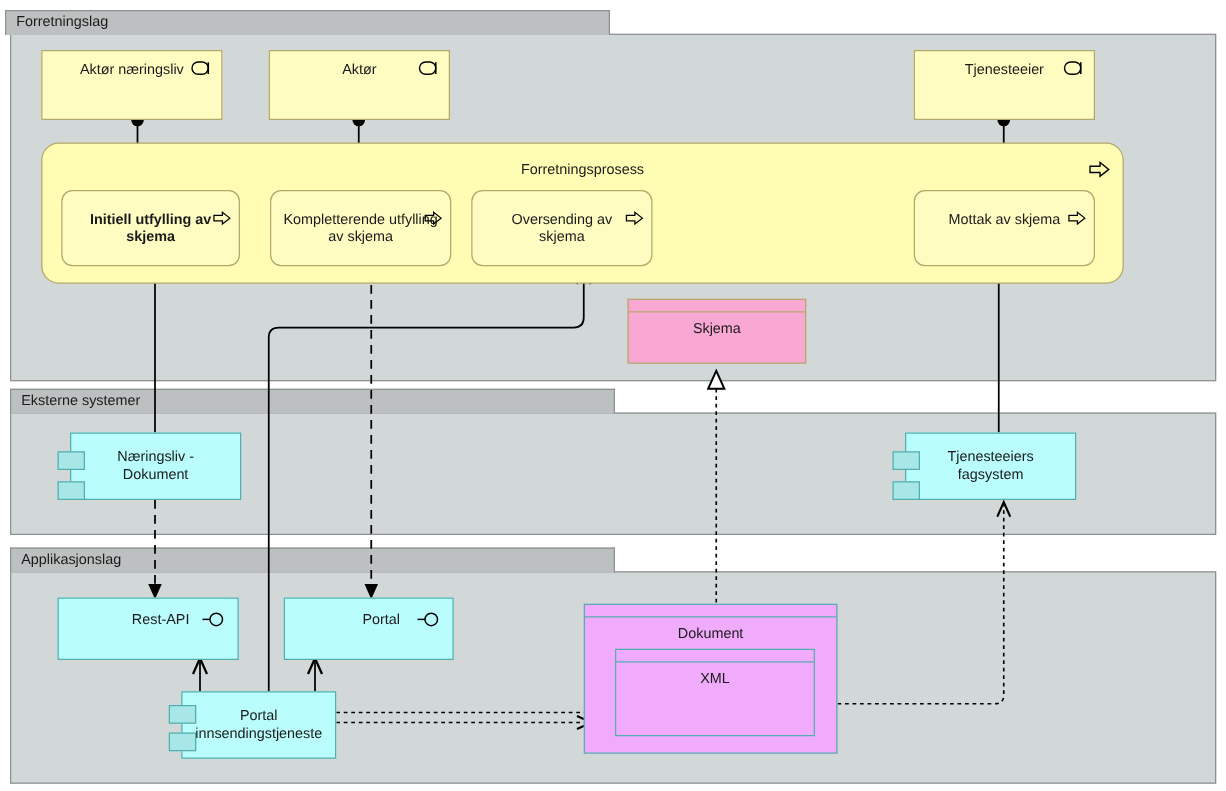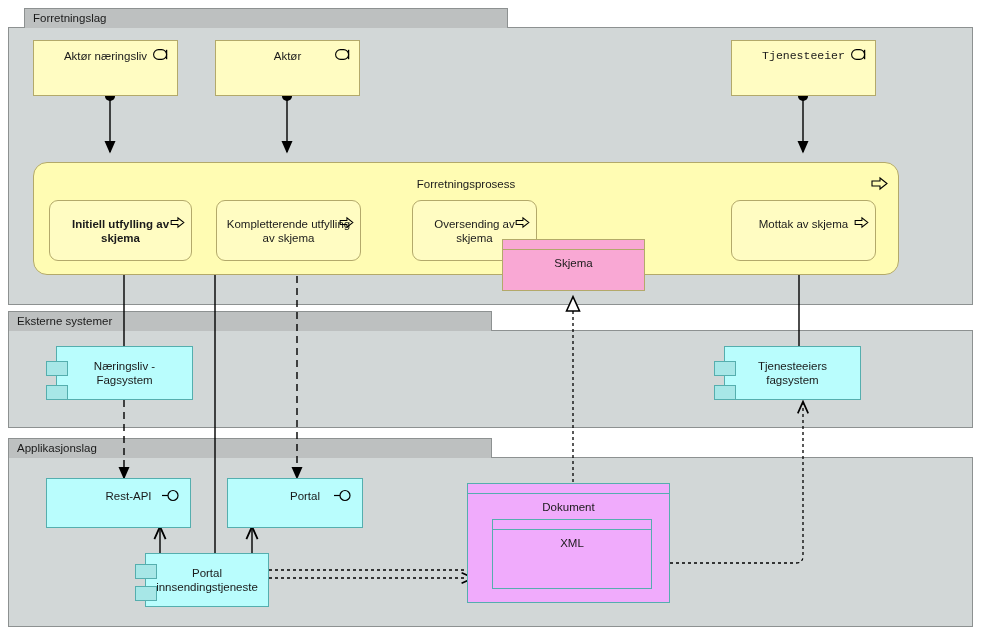--- a/index.html
+++ b/index.html
@@ -126,21 +126,21 @@
 
   .icon-svg { position: absolute; }
   svg { display: block; overflow: visible; }
 </style>
 </head>
 <body>
 
 <div id="canvas">
 
   <div class="grp">
-    <div class="grp-tab" style="left:24px; top:8px; width:484px; height:20px;">Forretningslag</div>
+    <div class="grp-tab" style="left:4px; top:8px; width:484px; height:20px;">Forretningslag</div>
     <div class="grp-body" style="left:8px; top:27px; width:965px; height:278px;"></div>
   </div>
 
   <div class="grp">
     <div class="grp-tab" style="left:8px; top:311px; width:484px; height:20px;">Eksterne systemer</div>
     <div class="grp-body" style="left:8px; top:330px; width:965px; height:98px;"></div>
   </div>
 
   <div class="grp">
     <div class="grp-tab" style="left:8px; top:438px; width:484px; height:20px;">Applikasjonslag</div>
@@ -242,31 +242,31 @@
   <div class="node biz" style="left:215px; top:40px; width:145px; height:56px;">
     <span class="lbl">Aktør</span>
     <span class="icon-svg" style="right:6px; top:8px;">
       <svg width="18" height="11" viewBox="0 0 18 11">
         <rect x="0.6" y="0.6" width="13" height="9.8" rx="4.9" fill="none" stroke="#000" stroke-width="1.1"></rect>
         <line x1="13.6" y1="0.8" x2="13.6" y2="10.2" stroke="#000" stroke-width="1.3"></line>
       </svg>
     </span>
   </div>
 
-  <div class="node biz" style="left:731px; top:40px; width:145px; height:56px;font-family:Liberation Mono, monospace;">
+  <div class="node biz" style="left:731px; top:40px; width:145px; height:56px;">
     <span class="lbl">Tjenesteeier</span>
     <span class="icon-svg" style="right:6px; top:8px;">
       <svg width="18" height="11" viewBox="0 0 18 11">
         <rect x="0.6" y="0.6" width="13" height="9.8" rx="4.9" fill="none" stroke="#000" stroke-width="1.1"></rect>
         <line x1="13.6" y1="0.8" x2="13.6" y2="10.2" stroke="#000" stroke-width="1.3"></line>
       </svg>
     </span>
   </div>
 
-  <div class="node bizproc" style="left:33px; top:114px; width:866px; height:113px;margin-top:48px;">
+  <div class="node bizproc" style="left:33px; top:114px; width:866px; height:113px;">
     <span class="lbl">Forretningsprosess</span>
     <span class="icon-svg" style="right:10px; top:14px;">
       <svg width="17" height="13" viewBox="0 0 17 13">
         <path d="M1,4 L9,4 L9,1 L16,6.5 L9,12 L9,9 L1,9 z" fill="none" stroke="#000" stroke-width="1.1"></path>
       </svg>
     </span>
 
     <div class="node step" style="left:15px; top:37px; width:143px; height:61px;font-weight:bold;">
       <span class="lbl">Initiell utfylling av skjema</span>
       <span class="icon-svg" style="right:6px; top:16px;">
@@ -278,21 +278,21 @@
 
     <div class="node step" style="left:182px; top:37px; width:145px; height:61px;">
       <span class="lbl" style="padding:0 8px;">Kompletterende utfylling av skjema</span>
       <span class="icon-svg" style="right:6px; top:16px;">
         <svg width="15" height="11" viewBox="0 0 17 13">
           <path d="M1,4 L9,4 L9,1 L16,6.5 L9,12 L9,9 L1,9 z" fill="none" stroke="#000" stroke-width="1.2"></path>
         </svg>
       </span>
     </div>
 
-    <div class="node step" style="left:378px; top:37px; width:125px; height:61px;text-decoration:underline;">
+    <div class="node step" style="left:343px; top:37px; width:145px; height:61px;text-decoration:underline;">
       <span class="lbl">Oversending av skjema</span>
       <span class="icon-svg" style="right:6px; top:16px;">
         <svg width="15" height="11" viewBox="0 0 17 13">
           <path d="M1,4 L9,4 L9,1 L16,6.5 L9,12 L9,9 L1,9 z" fill="none" stroke="#000" stroke-width="1.2"></path>
         </svg>
       </span>
     </div>
 
     <div class="node step" style="left:697px; top:37px; width:145px; height:61px;">
       <span class="lbl">Mottak av skjema</span>
@@ -305,21 +305,21 @@
   </div>
 
   <div class="node dataobj biztone" style="left:502px; top:239px; width:143px; height:52px;">
     <div class="hdr"></div>
     <span class="lbl">Skjema</span>
   </div>
 
   <div class="node appcomp" style="left:56px; top:346px; width:137px; height:54px;">
     <span class="tab-l t1"></span>
     <span class="tab-l t2"></span>
-    <span class="lbl">Næringsliv - Fagsystem</span>
+    <span class="lbl">Næringsliv - Dokument</span>
   </div>
 
   <div class="node appcomp" style="left:724px; top:346px; width:137px; height:54px;">
     <span class="tab-l t1"></span>
     <span class="tab-l t2"></span>
     <span class="lbl">Tjenesteeiers fagsystem</span>
   </div>
 
   <div class="node appsvc" style="left:46px; top:478px; width:145px; height:50px;">
     <span class="lbl">Rest-API</span>

